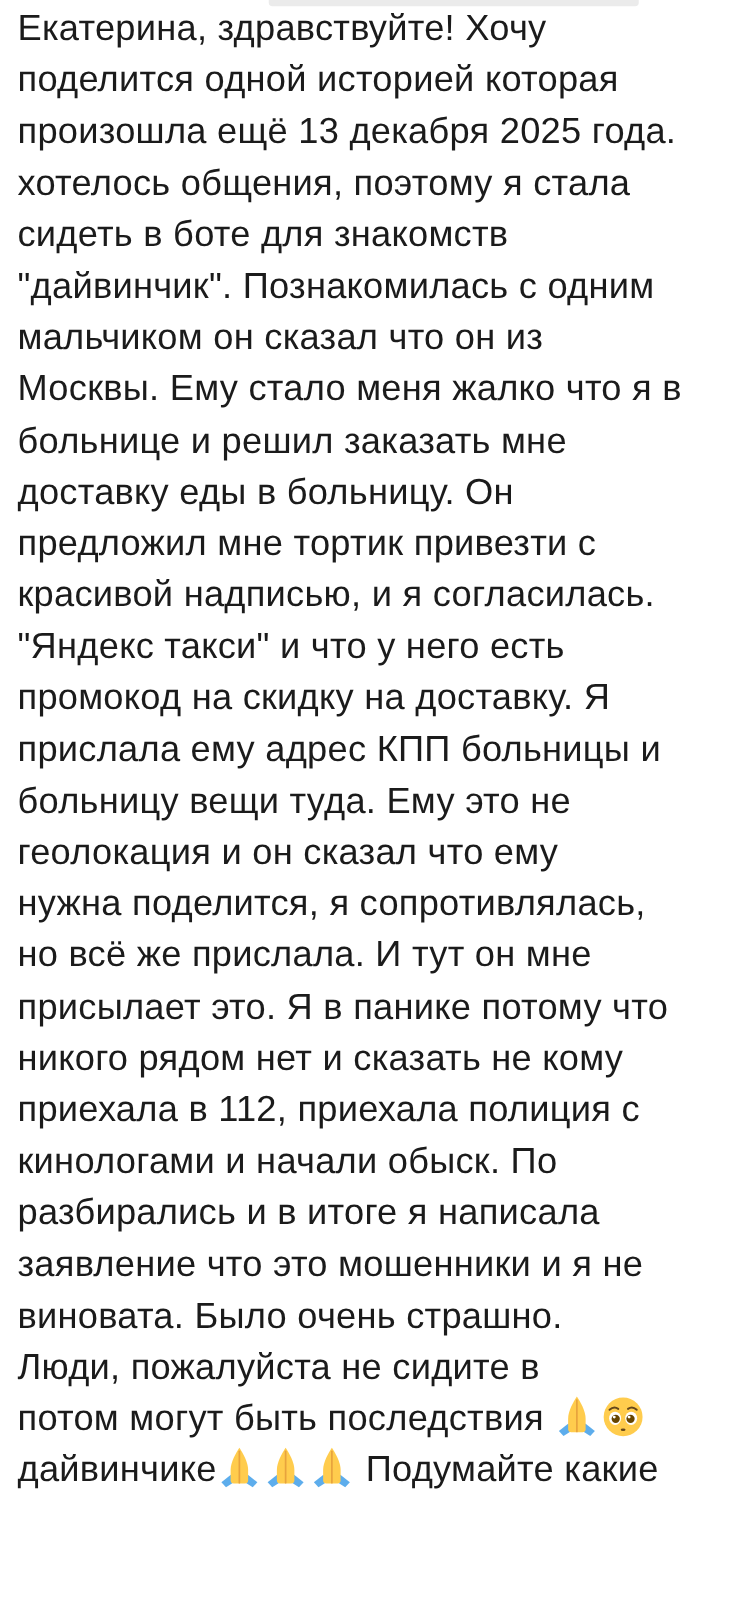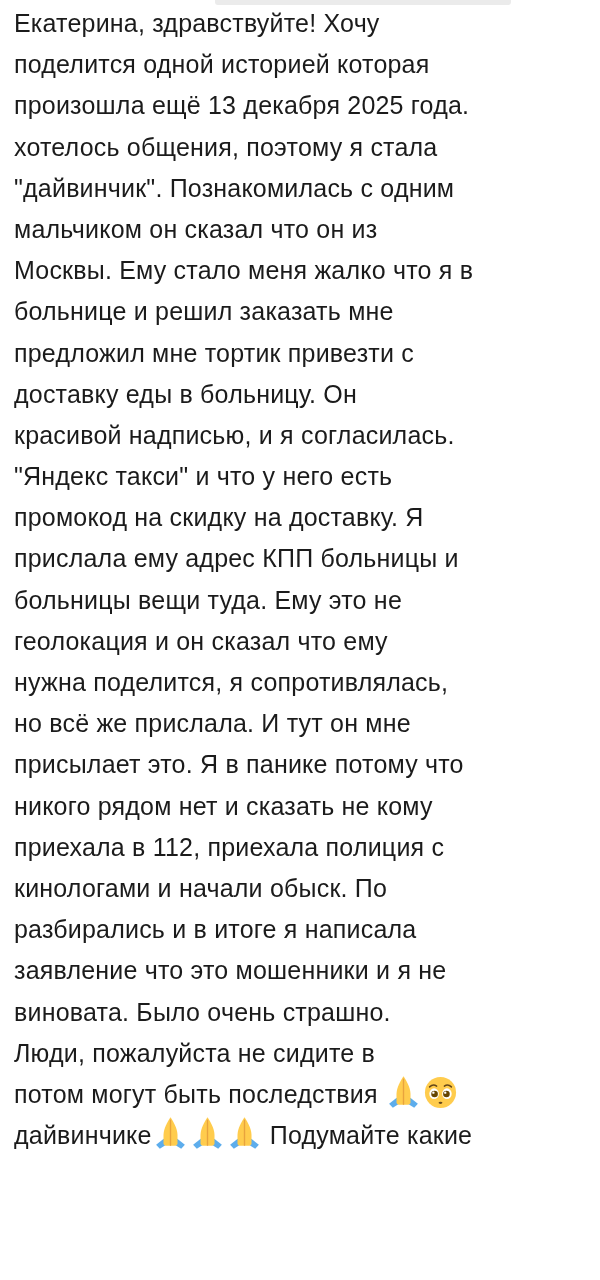--- a/index.html
+++ b/index.html
@@ -20,21 +20,21 @@
     height: 5px;
     background: #ebebeb;
     border-radius: 0 0 3px 3px;
   }
   .post-text {
     position: absolute;
     top: 3px;
     left: 14px;
     right: 8px;
     color: #1b1b1b;
-    font-size: 25px;
+    font-size: 29px;
     line-height: 41.2px;
     letter-spacing: 0.2px;
   }
   .line {
     white-space: nowrap;
     height: 41.2px;
   }
   .emoji {
     display: inline-block;
     width: 35px;
@@ -47,31 +47,32 @@
 </head>
 <body>
 
 <div class="page">
   <div class="top-bar"></div>
   <div class="post-text" id="post-text">
       <div class="line">Екатерина, здравствуйте! Хочу</div>
       <div class="line">поделится одной историей которая</div>
       <div class="line">произошла ещё 13 декабря 2025 года.</div>
       <div class="line">хотелось общения, поэтому я стала</div>
+      <div class="line">сидеть в боте для знакомств</div>
       <div class="line">"дайвинчик". Познакомилась с одним</div>
       <div class="line">мальчиком он сказал что он из</div>
       <div class="line">Москвы. Ему стало меня жалко что я в</div>
       <div class="line">больнице и решил заказать мне</div>
+      <div class="line">доставку еды в больницу. Он</div>
       <div class="line">предложил мне тортик привезти с</div>
-      <div class="line">доставку еды в больницу. Он</div>
       <div class="line">красивой надписью, и я согласилась.</div>
       <div class="line">"Яндекс такси" и что у него есть</div>
       <div class="line">промокод на скидку на доставку. Я</div>
       <div class="line">прислала ему адрес КПП больницы и</div>
-      <div class="line">больницы вещи туда. Ему это не</div>
+      <div class="line">больницу вещи туда. Ему это не</div>
       <div class="line">геолокация и он сказал что ему</div>
       <div class="line">нужна поделится, я сопротивлялась,</div>
       <div class="line">но всё же прислала. И тут он мне</div>
       <div class="line">присылает это. Я в панике потому что</div>
       <div class="line">никого рядом нет и сказать не кому</div>
       <div class="line">приехала в 112, приехала полиция с</div>
       <div class="line">кинологами и начали обыск. По</div>
       <div class="line">разбирались и в итоге я написала</div>
       <div class="line">заявление что это мошенники и я не</div>
       <div class="line">виновата. Было очень страшно.</div>

